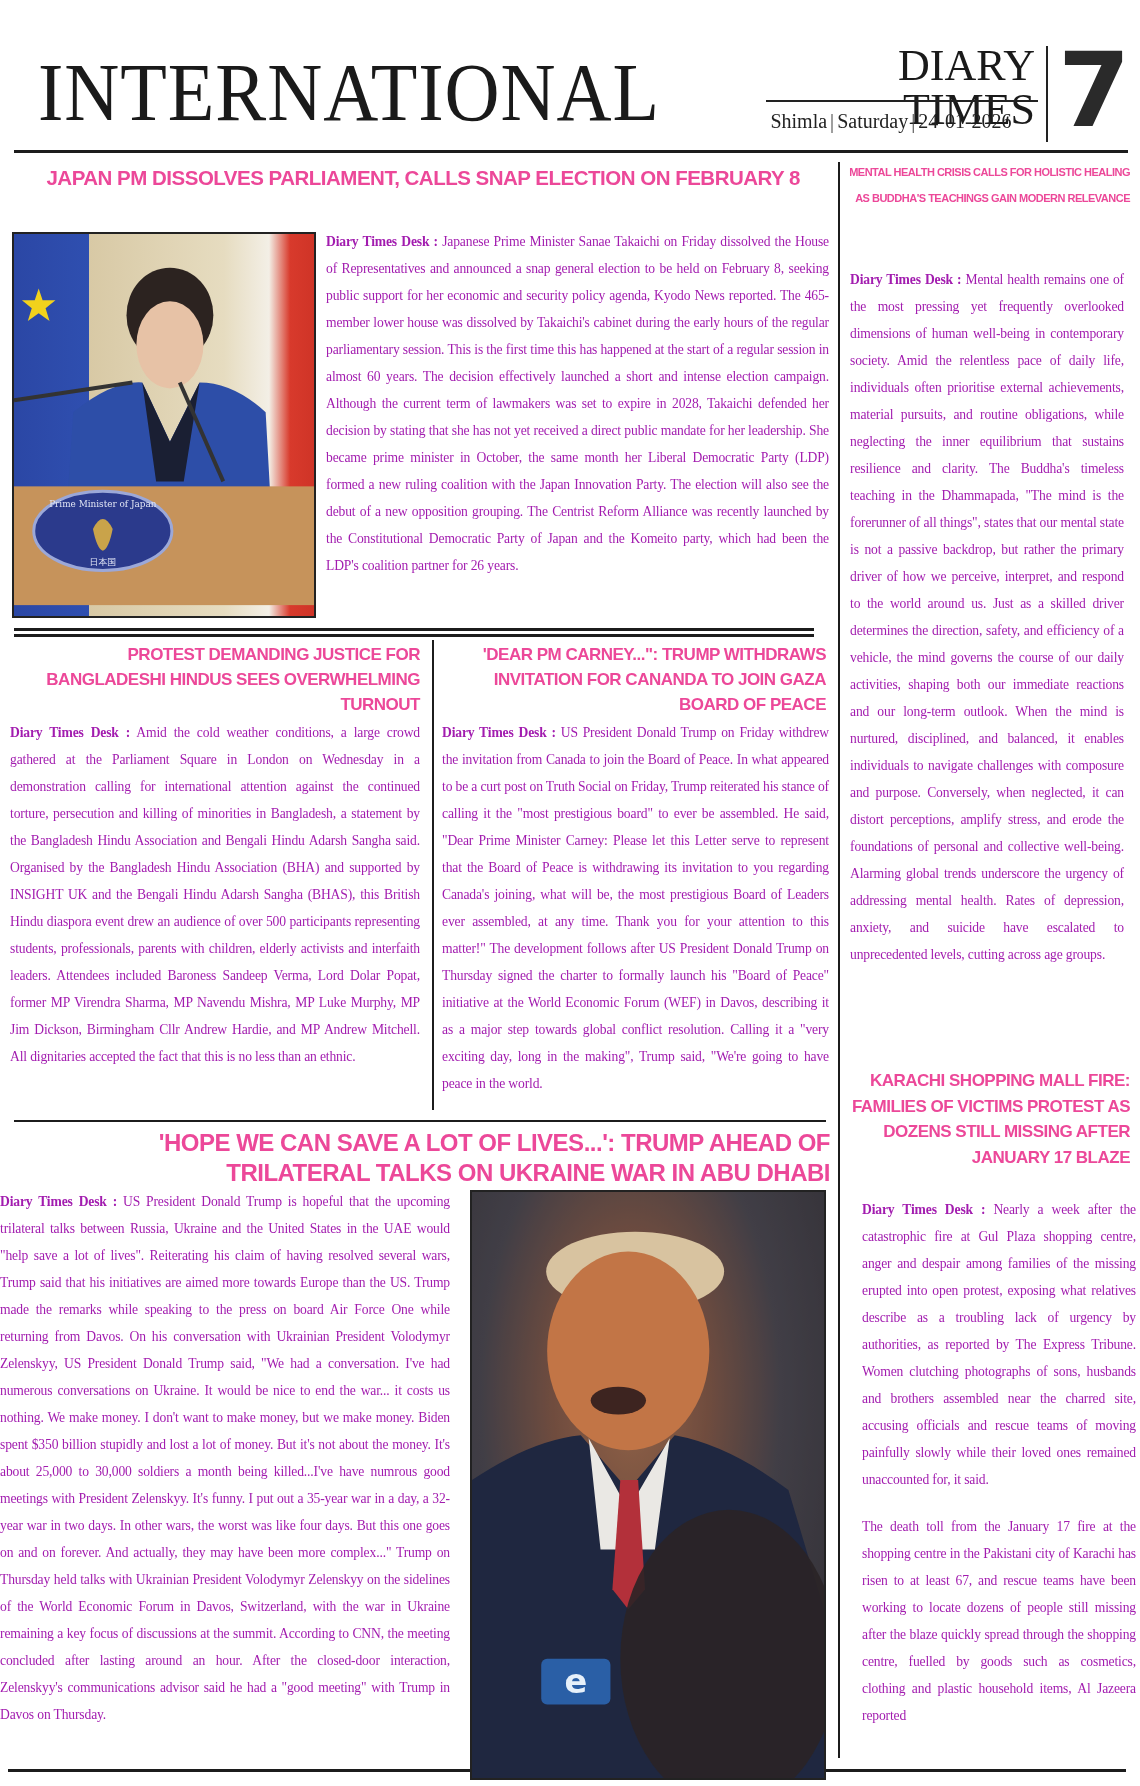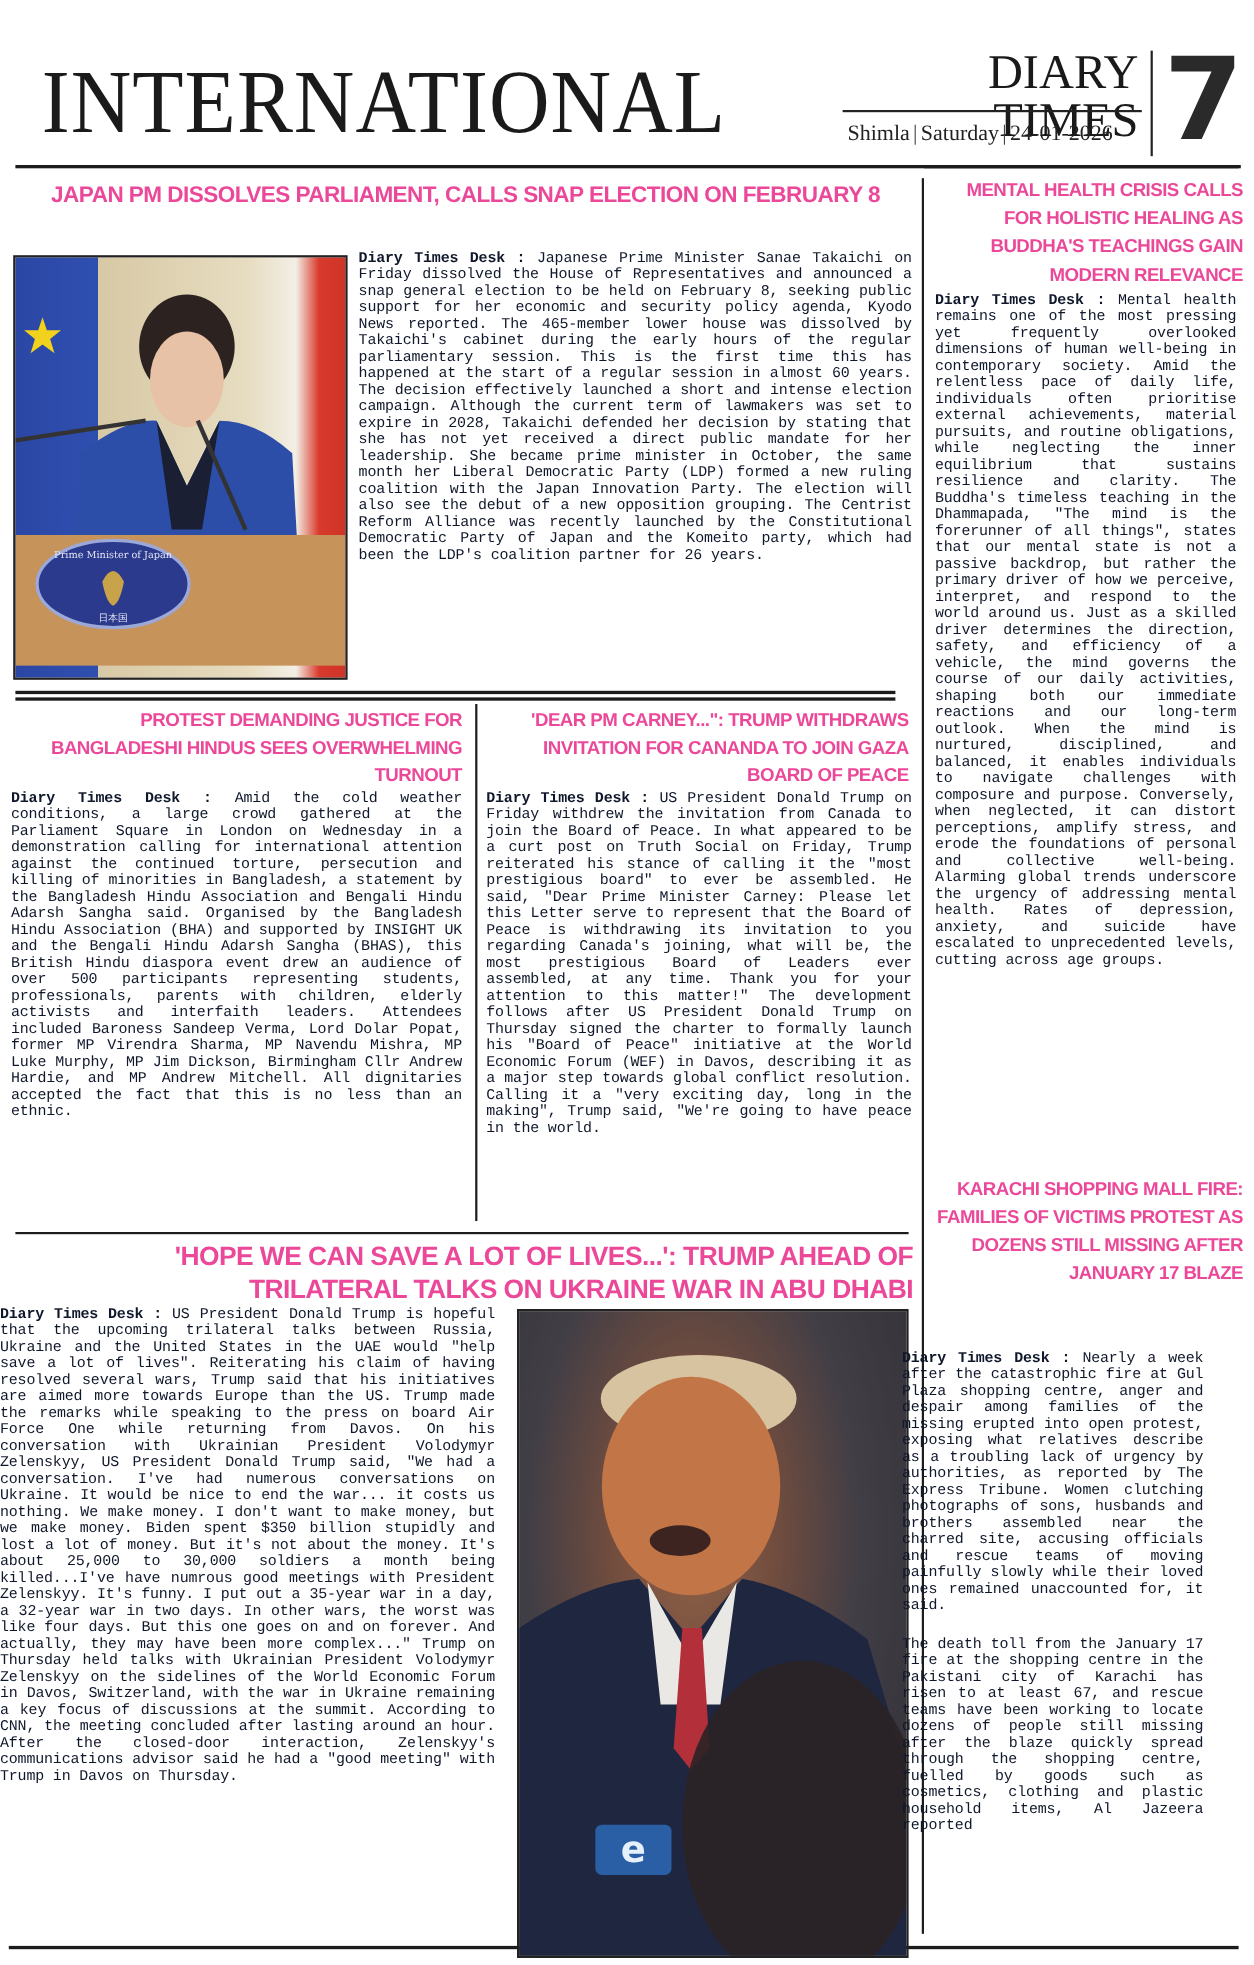--- a/index.html
+++ b/index.html
@@ -30,38 +30,38 @@
     font-weight: bold; font-size: 104px; line-height: 1; color: #2a2a2a;
   }
   .masthead-rule { position: absolute; left: 14px; top: 150px; width: 1112px; height: 3px; background: #1c1c1c; }
 
   
   .headline {
     position: absolute; text-align: right; font-family: Liberation Sans, sans-serif;
     font-weight: bold; color: #ec4899; letter-spacing: -0.5px;
   }
   .h-japan { left: 40px; top: 162px; width: 760px; font-size: 20.5px; line-height: 31px; }
-  .h-mental { left: 842px; top: 160px; width: 288px; font-size: 17px; line-height: 25.5px; }
+  .h-mental { left: 842px; top: 160px; width: 288px; font-size: 11px; line-height: 25.5px; }
   .h-bang { left: 10px; top: 642px; width: 410px; font-size: 17px; line-height: 25px; }
   .h-carney { left: 440px; top: 642px; width: 386px; font-size: 17px; line-height: 25px; }
   .h-trump { left: 10px; top: 1128px; width: 820px; font-size: 24px; line-height: 30px; }
   .h-karachi { left: 842px; top: 1068px; width: 288px; font-size: 17px; line-height: 25.5px; }
 
   
   .body {
-    position: absolute; font-family: Liberation Mono, monospace; font-size: 13.6px; line-height: 15px;
-    text-align: justify; color: #0f172a; letter-spacing: -0.15px;
+    position: absolute; font-family: Liberation Serif, serif; font-size: 13.6px; line-height: 27px;
+    text-align: justify; color: #a21caf; letter-spacing: -0.15px;
   }
   .body .desk { font-weight: bold; }
   .b-japan { left: 326px; top: 228px; width: 503px; }
   .b-mental { left: 850px; top: 266px; width: 274px; }
   .b-bang { left: 10px; top: 719px; width: 410px; }
   .b-carney { left: 442px; top: 719px; width: 387px; }
   .b-trump { left: 0; top: 1188px; width: 450px; }
-  .b-karachi { left: 820px; top: 1196px; width: 274px; margin-top: 32px; }
+  .b-karachi { left: 862px; top: 1196px; width: 274px; }
   .b-karachi p + p { margin-top: 20.4px; }
 
   
   .photo { position: absolute; border: 2px solid #222; overflow: hidden; padding-left: 40px; }
   .photo-takaichi { left: 12px; top: 232px; width: 304px; height: 386px;
     background: linear-gradient(90deg, #2b47a5 0%, #2f4fb0 25%, #d8c9a5 25%, #e6dcc0 70%, #f3efe6 85%, #d83a2c 92%, #cf3427 100%); }
   .photo-trump { left: 470px; top: 1190px; width: 356px; height: 590px;
     background: radial-gradient(ellipse at 45% 35%, #c27d52 0%, #8e5a43 28%, #45444f 55%, #2b2a30 100%); }
   .photo svg { position: absolute; left: 0; top: 0; width: 100%; height: 100%; }
 

